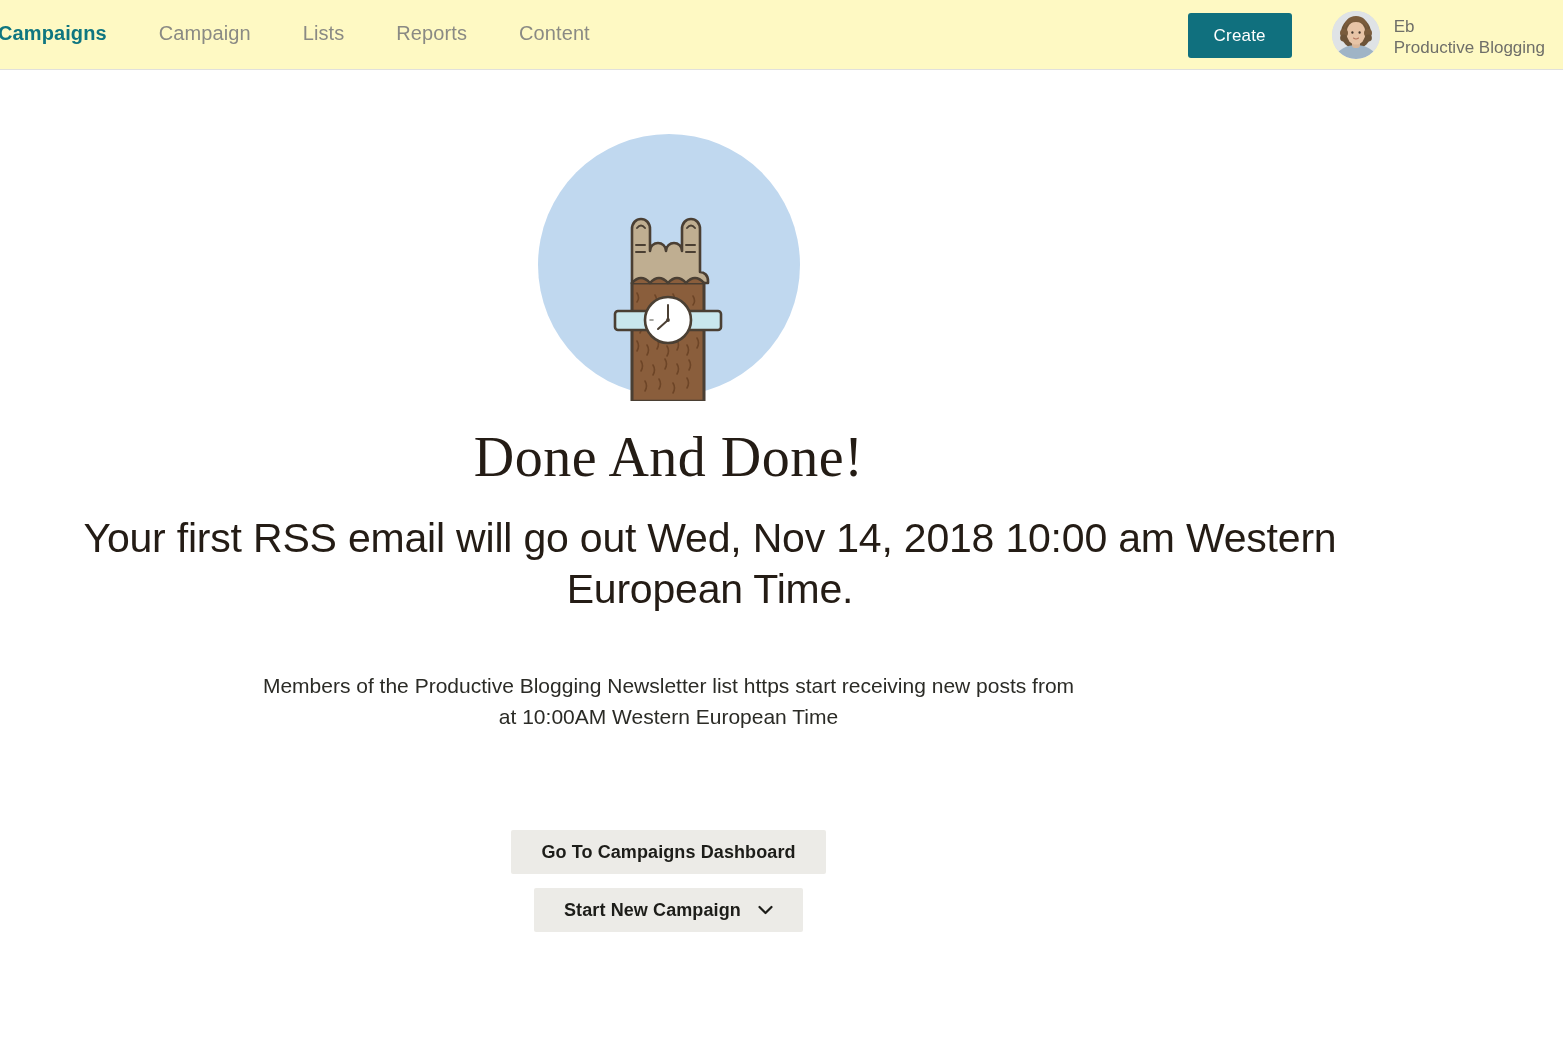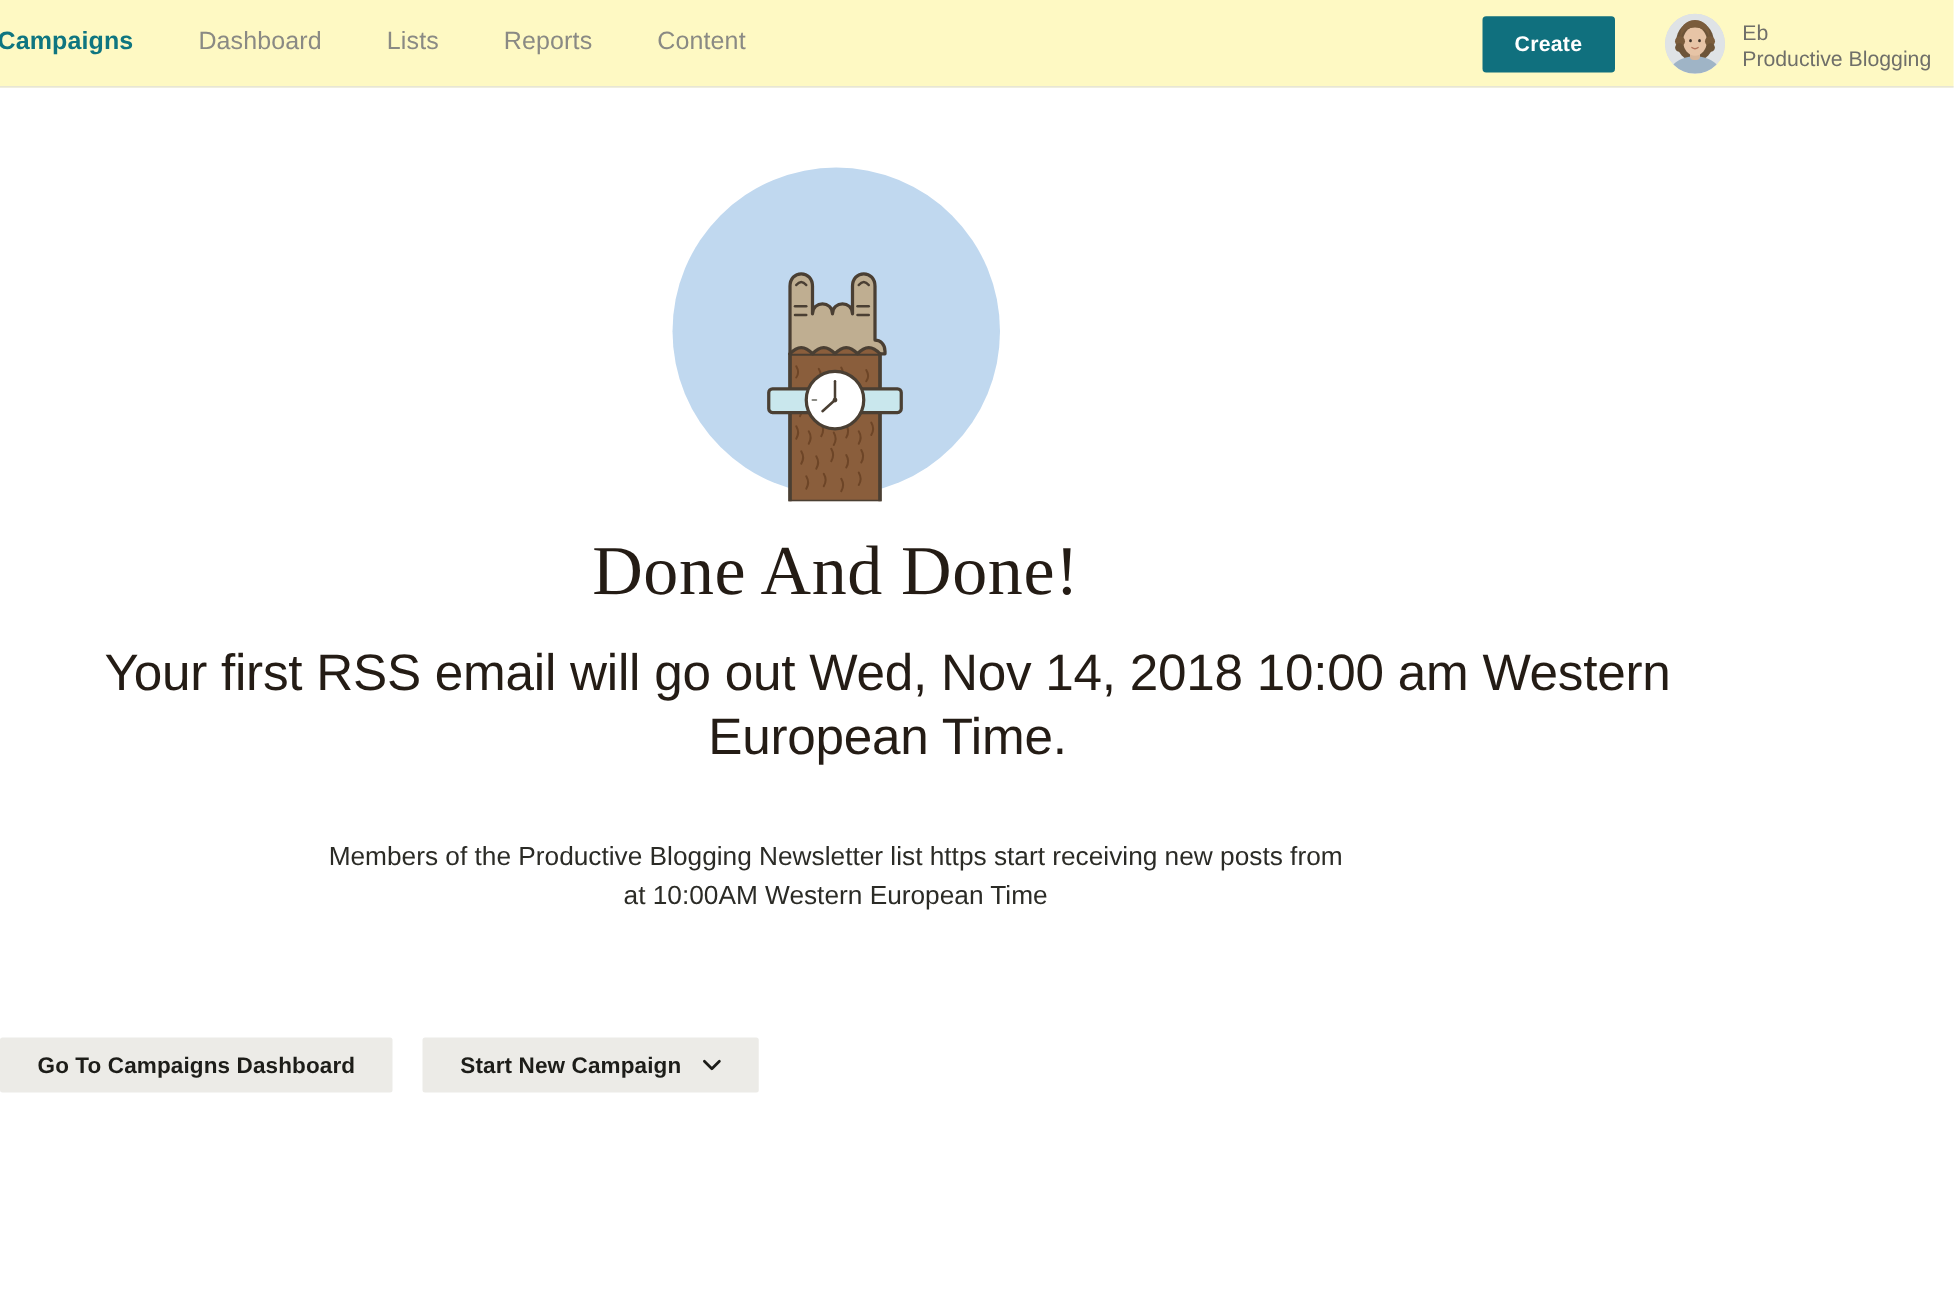--- a/index.html
+++ b/index.html
@@ -53,21 +53,21 @@
     right: 18px;
     top: 0;
     height: 70px;
     display: flex;
     align-items: center;
   }
   .create-btn {
     background: #10707e;
     color: #ffffff;
     font-size: 17px;
-    font-weight: bold;
+    font-weight: normal;
     border: none;
     border-radius: 3px;
     padding: 0 26px;
     height: 45px;
     line-height: 45px;
     cursor: pointer;
     font-family: "Liberation Sans", sans-serif;
     letter-spacing: 0.2px;
   }
   .account {
@@ -136,23 +136,23 @@
     color: #2b2b26;
     margin: 55px auto 0;
     width: 1100px;
     line-height: 1.48;
   }
   .body-copy .line { display: block; }
 
   .actions {
     margin-top: 98px;
     display: flex;
-    flex-direction: row;
+    flex-direction: column;
     align-items: center;
-    gap: 24px;
+    gap: 14px;
   }
   .gray-btn {
     background: #ecebe7;
     border: none;
     color: #1d1d19;
     font-size: 18px;
     font-weight: bold;
     font-family: "Liberation Sans", sans-serif;
     padding: 0 30px;
     height: 44px;
@@ -169,21 +169,21 @@
     vertical-align: 1px;
   }
 </style>
 </head>
 <body>
 
 <div class="header">
 
   <nav class="nav">
     <div class="nav-item active">Campaigns</div>
-    <div class="nav-item">Dashboard</div>
+    <div class="nav-item">Campaign</div>
     <div class="nav-item">Lists</div>
     <div class="nav-item">Reports</div>
     <div class="nav-item">Content</div>
   </nav>
 
   <div class="header-right">
     <button class="create-btn">Create</button>
 
     <div class="account">
       <div class="avatar">

